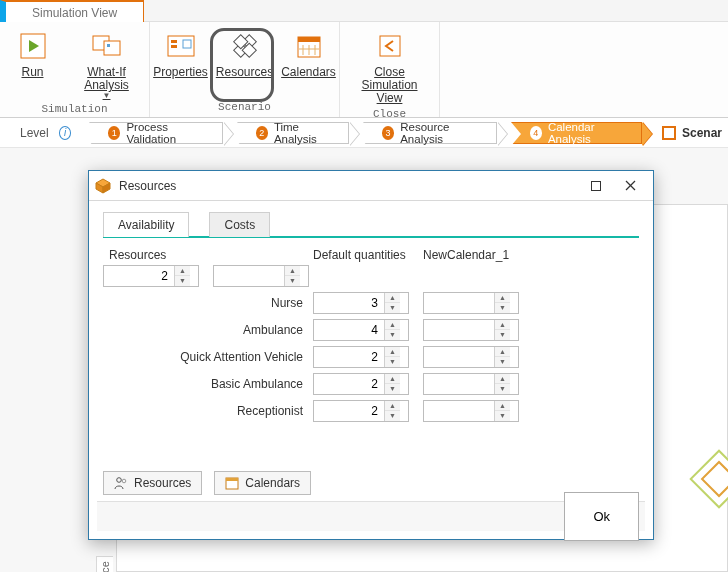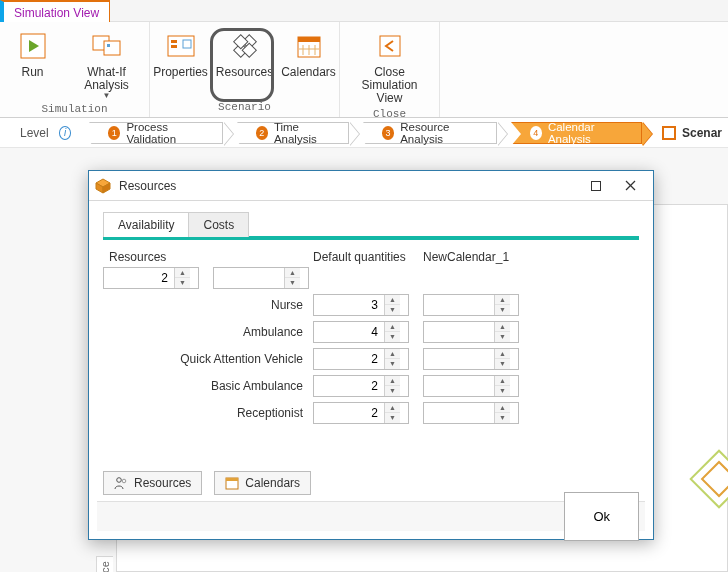--- a/index.html
+++ b/index.html
@@ -1,24 +1,24 @@
 <!DOCTYPE html>
 <html><head>
 <meta charset="utf-8">
 <style>
   * { box-sizing: border-box; font-family: "Segoe UI", Tahoma, sans-serif; }
   body { margin:0; padding:0; background:#fff; width:728px; height:572px; overflow:hidden; font-size:12px; color:#333; position:relative;}
   
   .tab-strip { height:22px; background:#f5f5f5; border-bottom:1px solid #e0e0e0;}
-  .tab-active { display:inline-block; height:22px; line-height:22px; padding:0 10px; background:#fff; color:#a21caf; border-top:2px solid #e2710d; border-left:4px solid #0ea5e9; border-right:1px solid #e2710d; font-size:12px;}
+  .tab-active { display:inline-block; height:22px; line-height:22px; padding:0 26px; background:#fff; color:#737373; border-top:2px solid #e2710d; border-left:6px solid #0ea5e9; border-right:1px solid #e2710d; font-size:12px;}
   
   .ribbon { display:flex; height:96px; border-bottom:1px solid #d0d0d0; background:#fdfdfd;}
   .ribbon-group { display:flex; flex-direction:column; align-items:center; border-right:1px solid #e5e5e5; padding:4px 4px 0 4px;}
   .ribbon-row { display:flex; flex:1; align-items:flex-start;}
-  .ribbon-btn { display:flex; flex-direction:column; align-items:center; width:64px; padding-top:4px; cursor:default; text-align:center; line-height:1.1;}
+  .ribbon-btn { display:flex; flex-direction:column; align-items:center; width:64px; padding-top:4px; cursor:default; text-align:center; line-height:1.1;text-decoration:underline;}
   .ribbon-btn.wide { width:84px;}
   .ribbon-btn .icon-slot { width:32px; height:32px; margin-bottom:4px; display:flex; align-items:center; justify-content:center;}
   .group-label { font-size:11px; color:#666; padding:2px 0 4px 0;font-family:Liberation Mono, monospace;}
   
   .ring { position:absolute; border:3px solid #5a5a5a; border-radius:14px; }
   
   .level-bar { height:30px; display:flex; align-items:center; padding-left:20px; border-bottom:1px solid #e6e6e6; background:#fff;}
   .level-bar .lbl { margin-right:8px; color:#555;}
   .step { display:flex; align-items:center; height:22px; position:relative; margin-right:14px; padding:0 12px 0 18px; border:1px solid #c7c7c7; background:#fff; font-size:11.5px;}
   .step .num { display:inline-flex; width:14px; height:14px; border-radius:50%; background:#e2710d; color:#fff; align-items:center; justify-content:center; font-size:9px; margin-right:6px;}
@@ -37,21 +37,21 @@
   
   .diamond { position:absolute; right:-12px; top:310px; width:42px; height:42px; transform:rotate(45deg); background:#fff; border:2px solid #c0d46a;}
   .diamond-inner { position:absolute; inset:6px; border:2px solid #e2a23a; background:#fff;}
   
   .dialog { position:absolute; left:88px; top:170px; width:566px; height:370px; background:#fff; border:1px solid #2f7aa8; box-shadow:0 4px 16px rgba(0,0,0,0.3);}
   .dlg-title { height:30px; display:flex; align-items:center; padding:0 6px; border-bottom:1px solid #d8d8d8;}
   .dlg-title .cube { width:16px;height:16px; margin-right:8px;}
   .dlg-title .t { flex:1; font-size:12px;}
   .win-btn { width:34px; height:22px; display:flex; align-items:center; justify-content:center; font-size:13px;}
   .dlg-body { padding:10px 14px 0 14px;}
-  .tabs2 { display:flex; border-bottom:4px solid #14b8a6;}
+  .tabs2 { display:flex; border-bottom:2px solid #14b8a6;gap:21px;}
   .tabs2 .t2 { padding:5px 14px; border:1px solid #cfcfcf; border-bottom:none; background:#eee; margin-right:-1px; font-size:12px; position:relative; top:1px;}
   .tabs2 .t2.active { background:#fff; }
   .grid-head { display:flex; margin-top:10px; font-size:12px; color:#333;}
   .col-res { width:210px; padding-left:6px;}
   .col-q { width:110px;}
   .col-c { width:110px;}
   .row { display:flex; align-items:center; height:27px;}
   .row .rname { width:210px; text-align:right; padding-right:10px;}
   .spin { width:96px; height:22px; border:1px solid #bdbdbd; display:flex; align-items:center; background:#fff;}
   .spin input { border:none; width:70px; text-align:right; padding-right:6px; font-size:12px; outline:none; background:transparent;}

